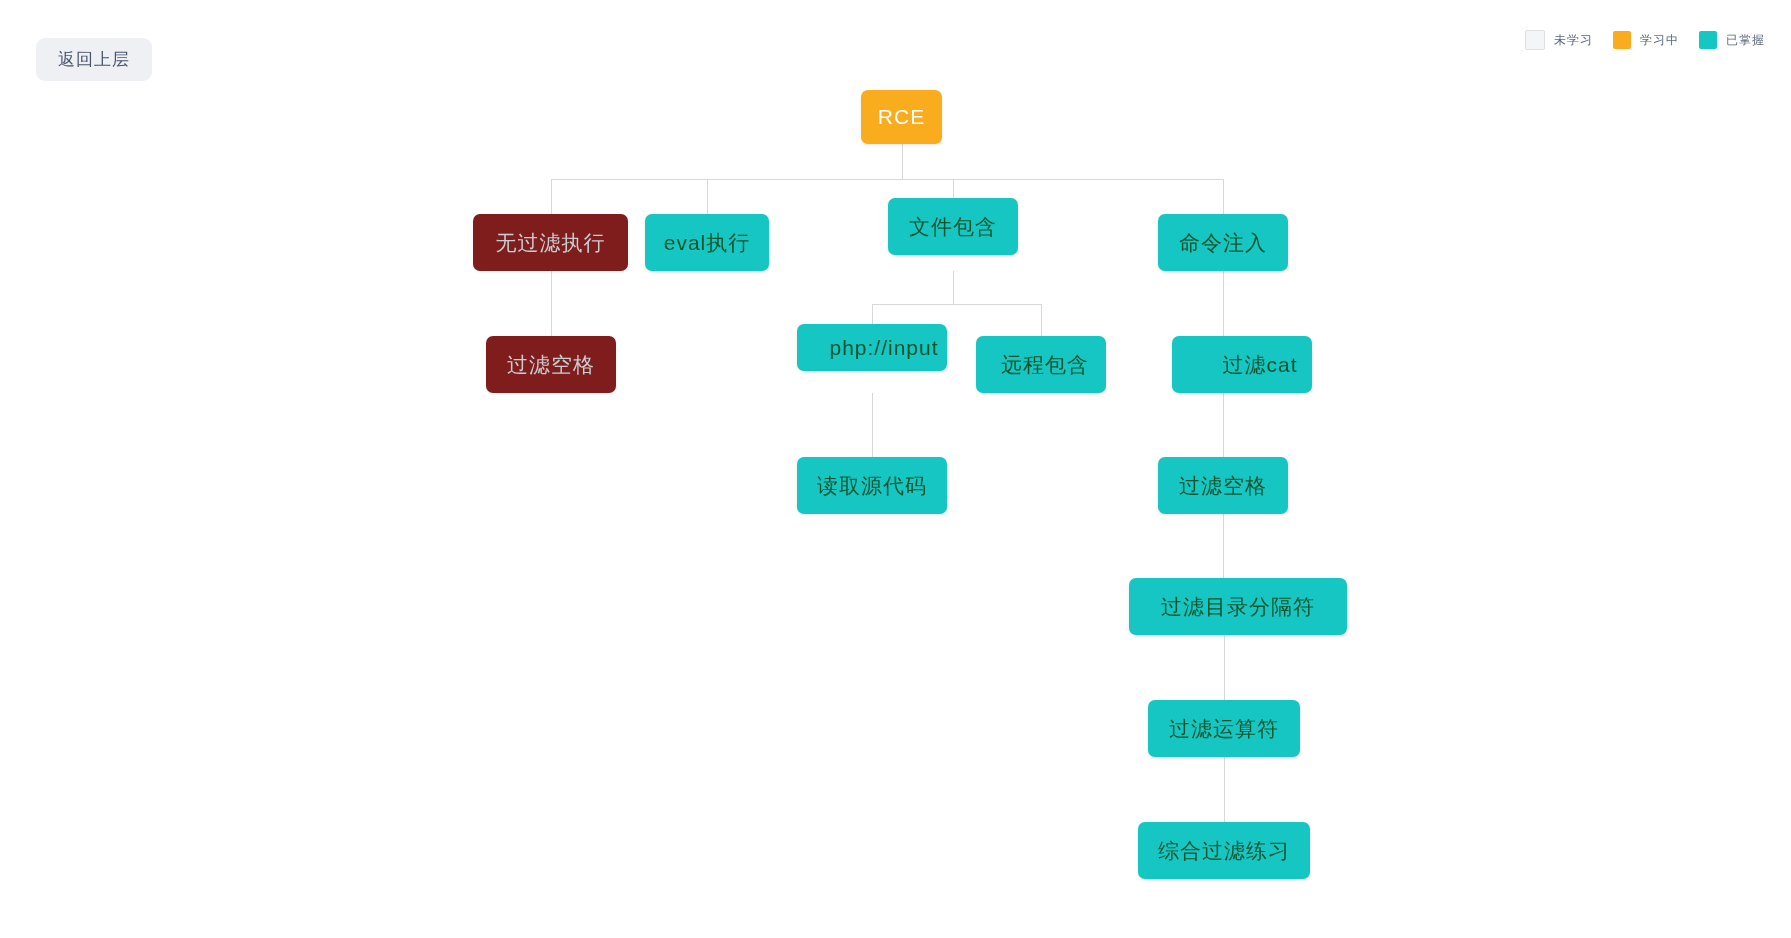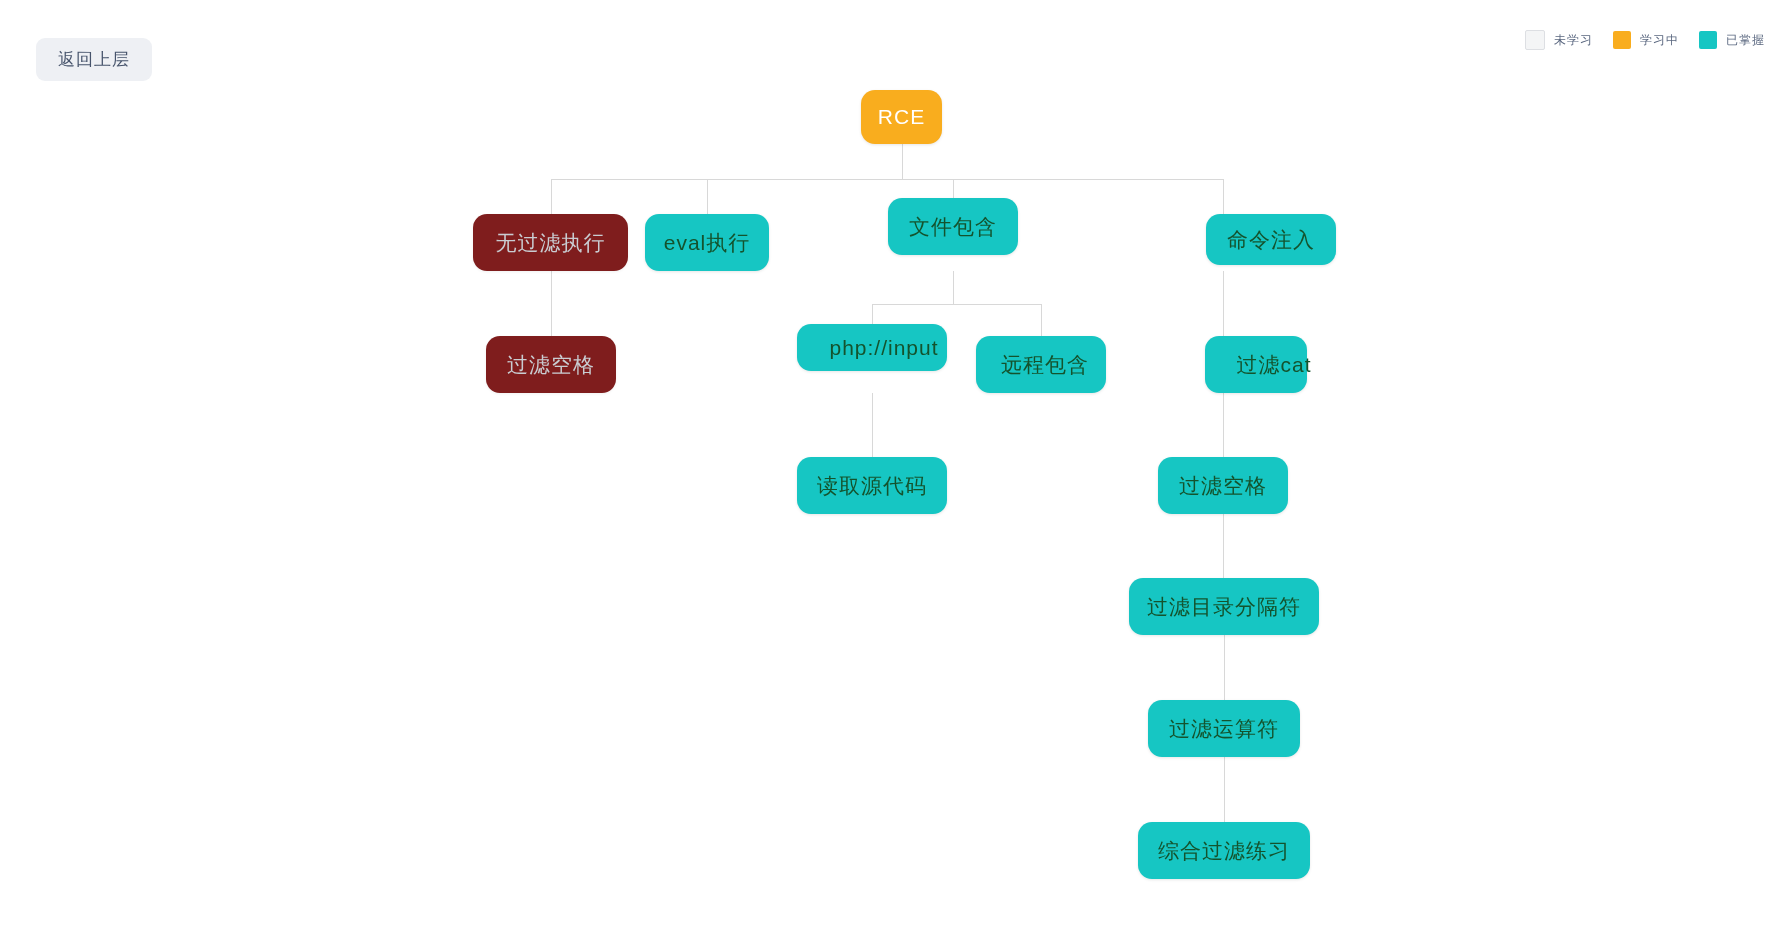--- a/index.html
+++ b/index.html
@@ -72,21 +72,21 @@
   }
   .edge.v { width: 1px; }
   .edge.h { height: 1px; }
 
   
   .node {
     position: absolute;
     display: flex;
     align-items: center;
     justify-content: center;
-    border-radius: 14px;
+    border-radius: 7px;
     font-size: 21px;
     letter-spacing: 1px;
     box-sizing: border-box;
     cursor: pointer;
     user-select: none;
     white-space: nowrap;
     box-shadow: 0 1px 3px rgba(0,0,0,0.10);
   }
   .node.state-mastered {
     background: #16c6c3;
@@ -141,25 +141,25 @@
       <div class="edge v" style="left: 1223px; top: 393px; width: 1px; height: 64px; background: rgb(216, 216, 216);"></div>
       <div class="edge v" style="left: 1223px; top: 514px; width: 1px; height: 64px; background: rgb(216, 216, 216);"></div>
       <div class="edge v" style="left: 1224px; top: 635px; width: 1px; height: 65px; background: rgb(216, 216, 216);"></div>
       <div class="edge v" style="left: 1224px; top: 757px; width: 1px; height: 65px; background: rgb(216, 216, 216);"></div>
     </div>
   <div id="nodes-layer">
       <div class="node state-learning" style="left: 861px; top: 90px; width: 81px; height: 54px;">RCE</div>
       <div class="node state-unlearned" style="left: 473px; top: 214px; width: 155px; height: 57px;">无过滤执行</div>
       <div class="node state-mastered" style="left: 645px; top: 214px; width: 124px; height: 57px;">eval执行</div>
       <div class="node state-mastered" style="left: 888px; top: 198px; width: 130px; height: 57px;">文件包含</div>
-      <div class="node state-mastered" style="left: 1158px; top: 214px; width: 130px; height: 51px; margin-left: 48px;">命令注入</div>
+      <div class="node state-mastered" style="left: 1158px; top: 214px; width: 130px; height: 57px;">命令注入</div>
       <div class="node state-unlearned" style="left: 486px; top: 336px; width: 130px; height: 57px;">过滤空格</div>
       <div class="node state-mastered" style="left: 797px; top: 324px; width: 150px; height: 47px; padding-left: 24px;">php://input</div>
       <div class="node state-mastered" style="left: 976px; top: 336px; width: 130px; height: 57px; padding-left: 8px;">远程包含</div>
-      <div class="node state-mastered" style="left: 1205px; top: 336px; width: 102px; height: 57px; padding-left: 36px;">过滤cat</div>
+      <div class="node state-mastered" style="left: 1172px; top: 336px; width: 140px; height: 57px; padding-left: 36px;">过滤cat</div>
       <div class="node state-mastered" style="left: 797px; top: 457px; width: 150px; height: 57px;">读取源代码</div>
       <div class="node state-mastered" style="left: 1158px; top: 457px; width: 130px; height: 57px;">过滤空格</div>
-      <div class="node state-mastered" style="left: 1129px; top: 578px; width: 190px; height: 57px;">过滤目录分隔符</div>
+      <div class="node state-mastered" style="left: 1129px; top: 578px; width: 218px; height: 57px;">过滤目录分隔符</div>
       <div class="node state-mastered" style="left: 1148px; top: 700px; width: 152px; height: 57px;">过滤运算符</div>
       <div class="node state-mastered" style="left: 1138px; top: 822px; width: 172px; height: 57px;">综合过滤练习</div>
     </div>
 
 </div>
 
 </body></html>

